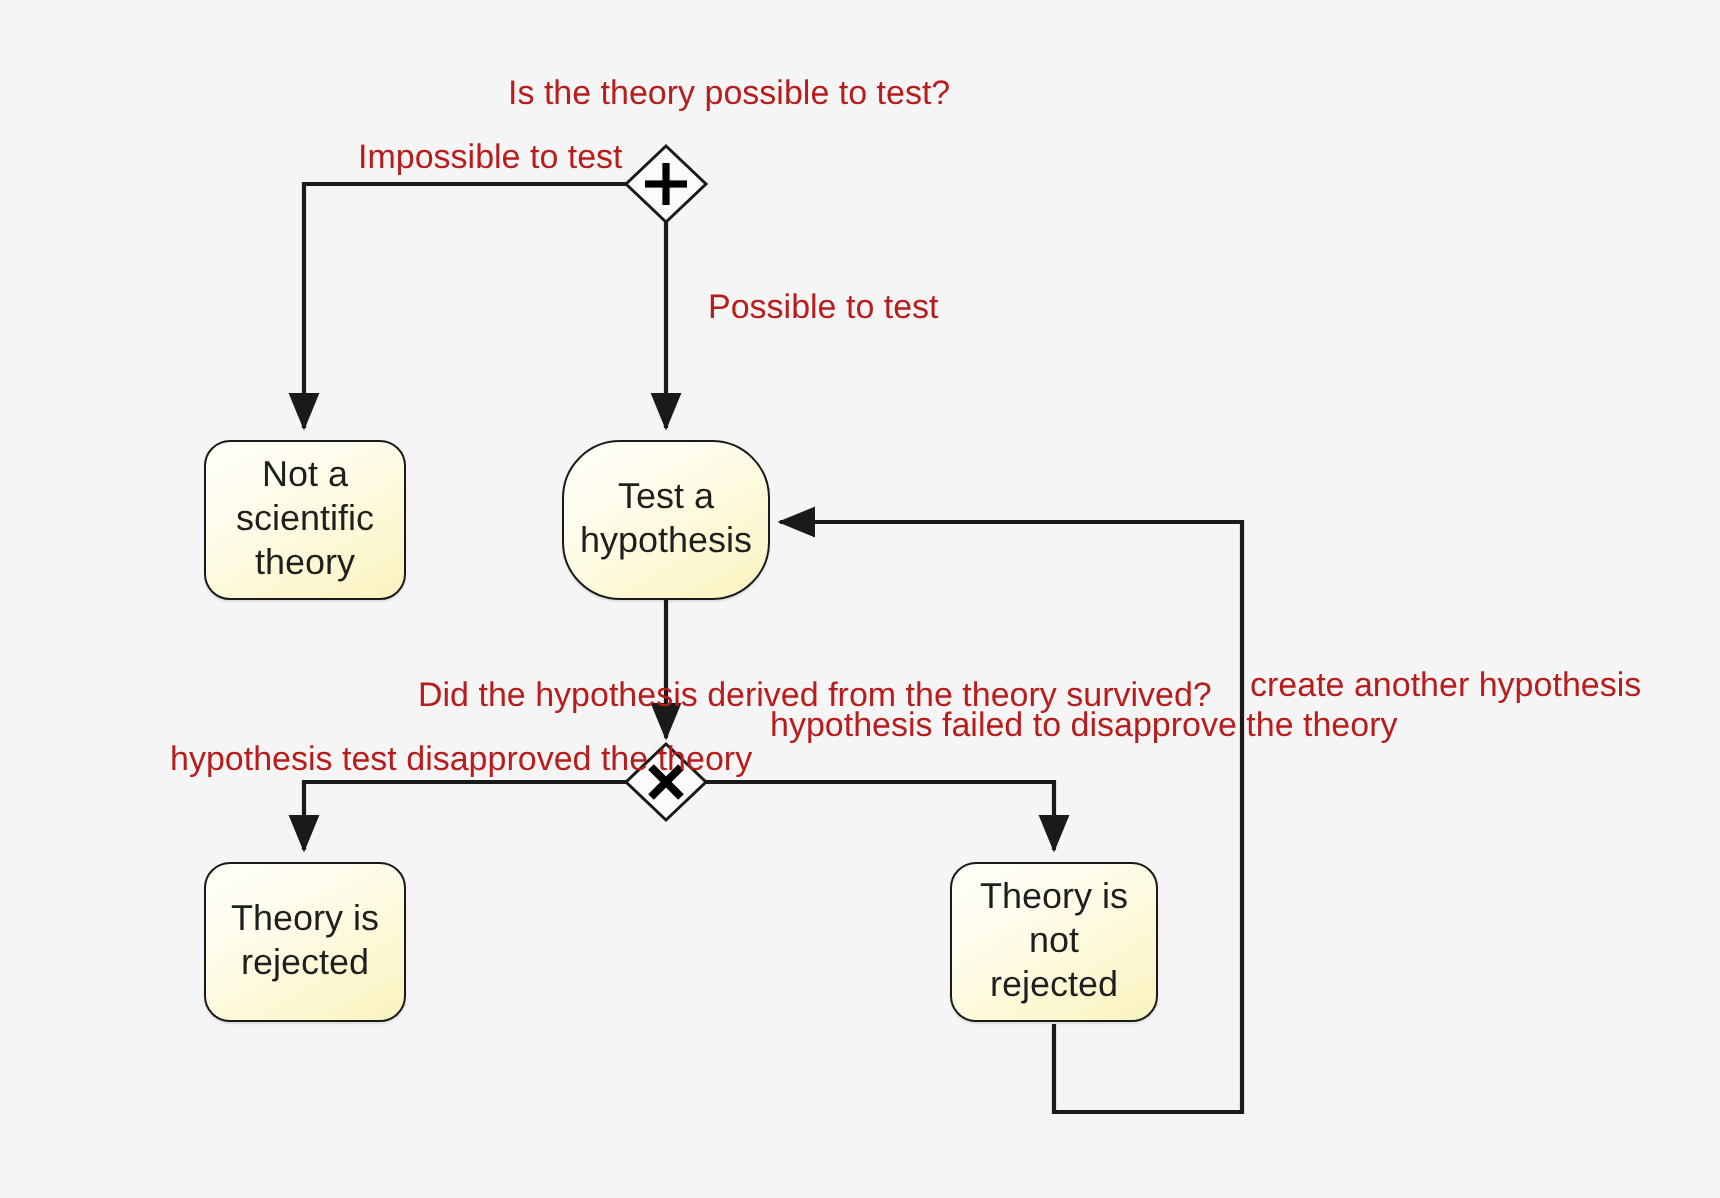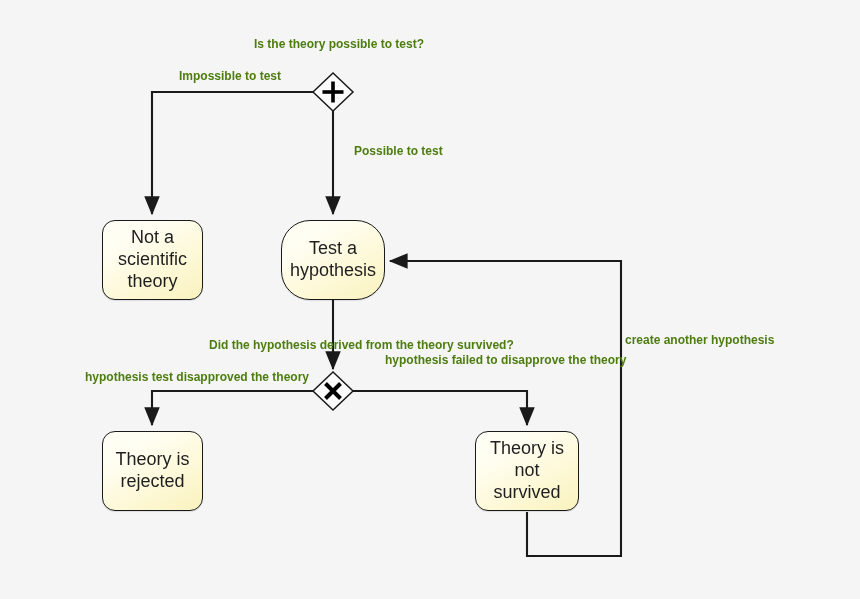--- a/index.html
+++ b/index.html
@@ -36,25 +36,24 @@
     color: #1f1f1f;
     line-height: 1.22;
     box-shadow: 0 1px 1px rgba(0,0,0,0.10);
   }
   .node span {
     display: block;
     padding: 0 6px;
   }
   .edge-label {
     position: absolute;
-    font-size: 12px;
-    color: #4d7c0f;
+    font-size: 17px;
+    color: #b91c1c;
     white-space: nowrap;
     line-height: 1.1;
-    font-weight: bold;
   }
 </style>
 </head>
 <body>
 
 <svg id="canvas" viewBox="0 0 860 599" xmlns="http://www.w3.org/2000/svg">
   <defs>
     <marker id="arrowhead" markerWidth="10" markerHeight="10" refX="8.4" refY="4" orient="auto" markerUnits="strokeWidth">
       <path d="M0,0.3 L9,4 L0,7.7 Z" fill="#1a1a1a"></path>
     </marker>
@@ -120,14 +119,14 @@
 
 <div class="node" style="left:281px; top:220px; width:104px; height:80px;border-radius:29px;">
   <span>Test a hypothesis</span>
 </div>
 
 <div class="node" style="left:102px; top:431px; width:101px; height:80px;justify-content:flex-end;">
   <span>Theory is rejected</span>
 </div>
 
 <div class="node" style="left:475px; top:431px; width:104px; height:80px;">
-  <span>Theory is not survived</span>
+  <span>Theory is not rejected</span>
 </div>
 
 </body></html>

